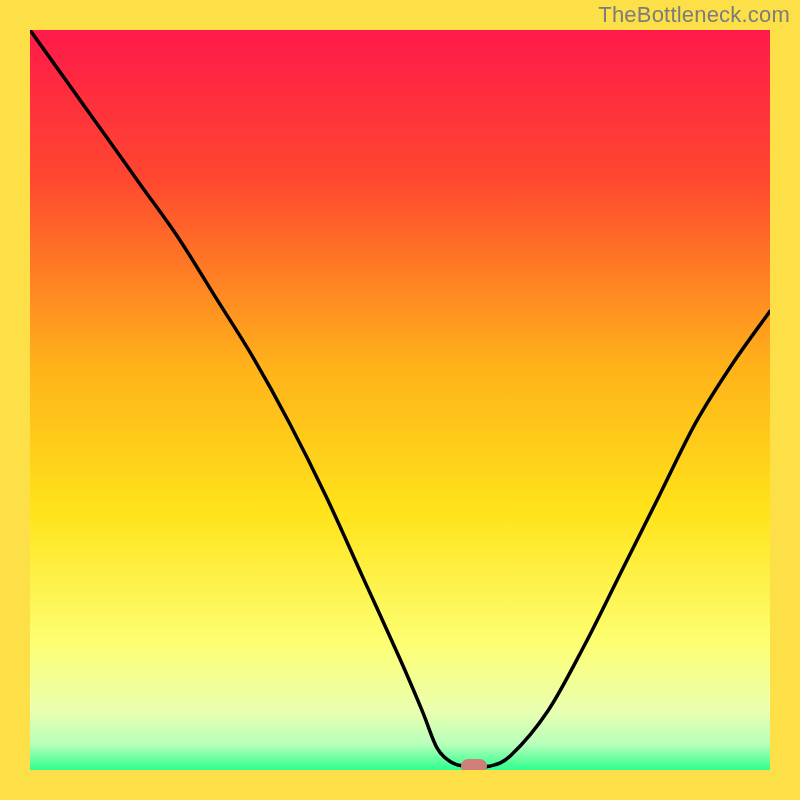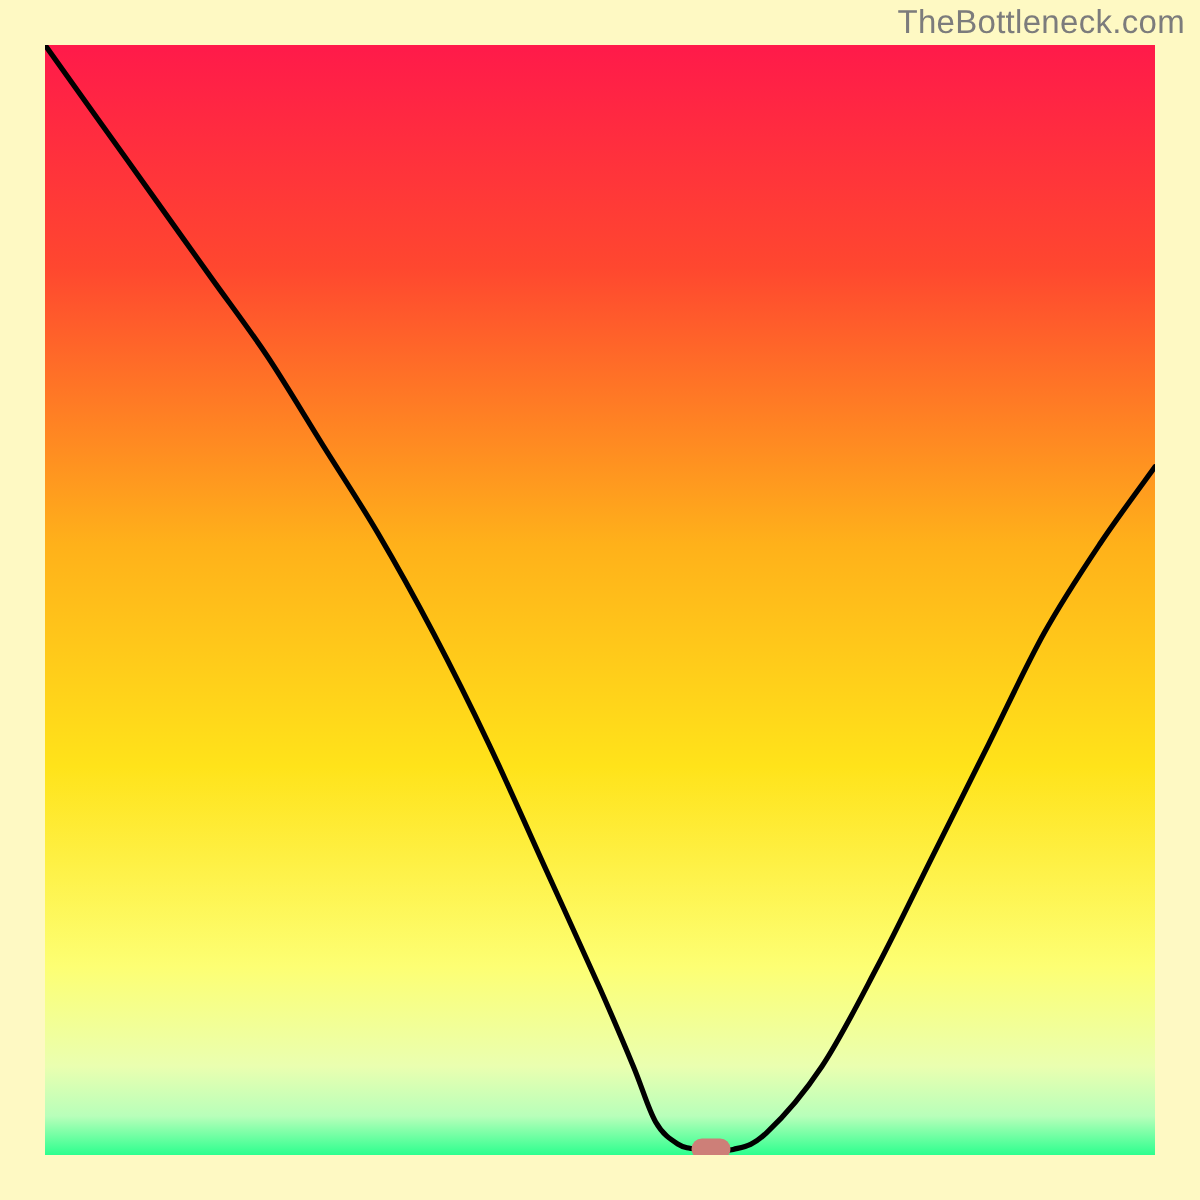--- a/index.html
+++ b/index.html
@@ -8,21 +8,21 @@
     background: #000;
     width: 800px;
     height: 800px;
     overflow: hidden;
     font-family: Arial, Helvetica, sans-serif;
   }
   .frame {
     position: relative;
     width: 800px;
     height: 800px;
-    background: #fef9c3;
+    background: #fde047;
   }
   .watermark {
     position: absolute;
     top: 2px;
     right: 10px;
     color: #7c7c7c;
     font-size: 22px;
     font-weight: 500;
     letter-spacing: 0.2px;
     z-index: 10;

